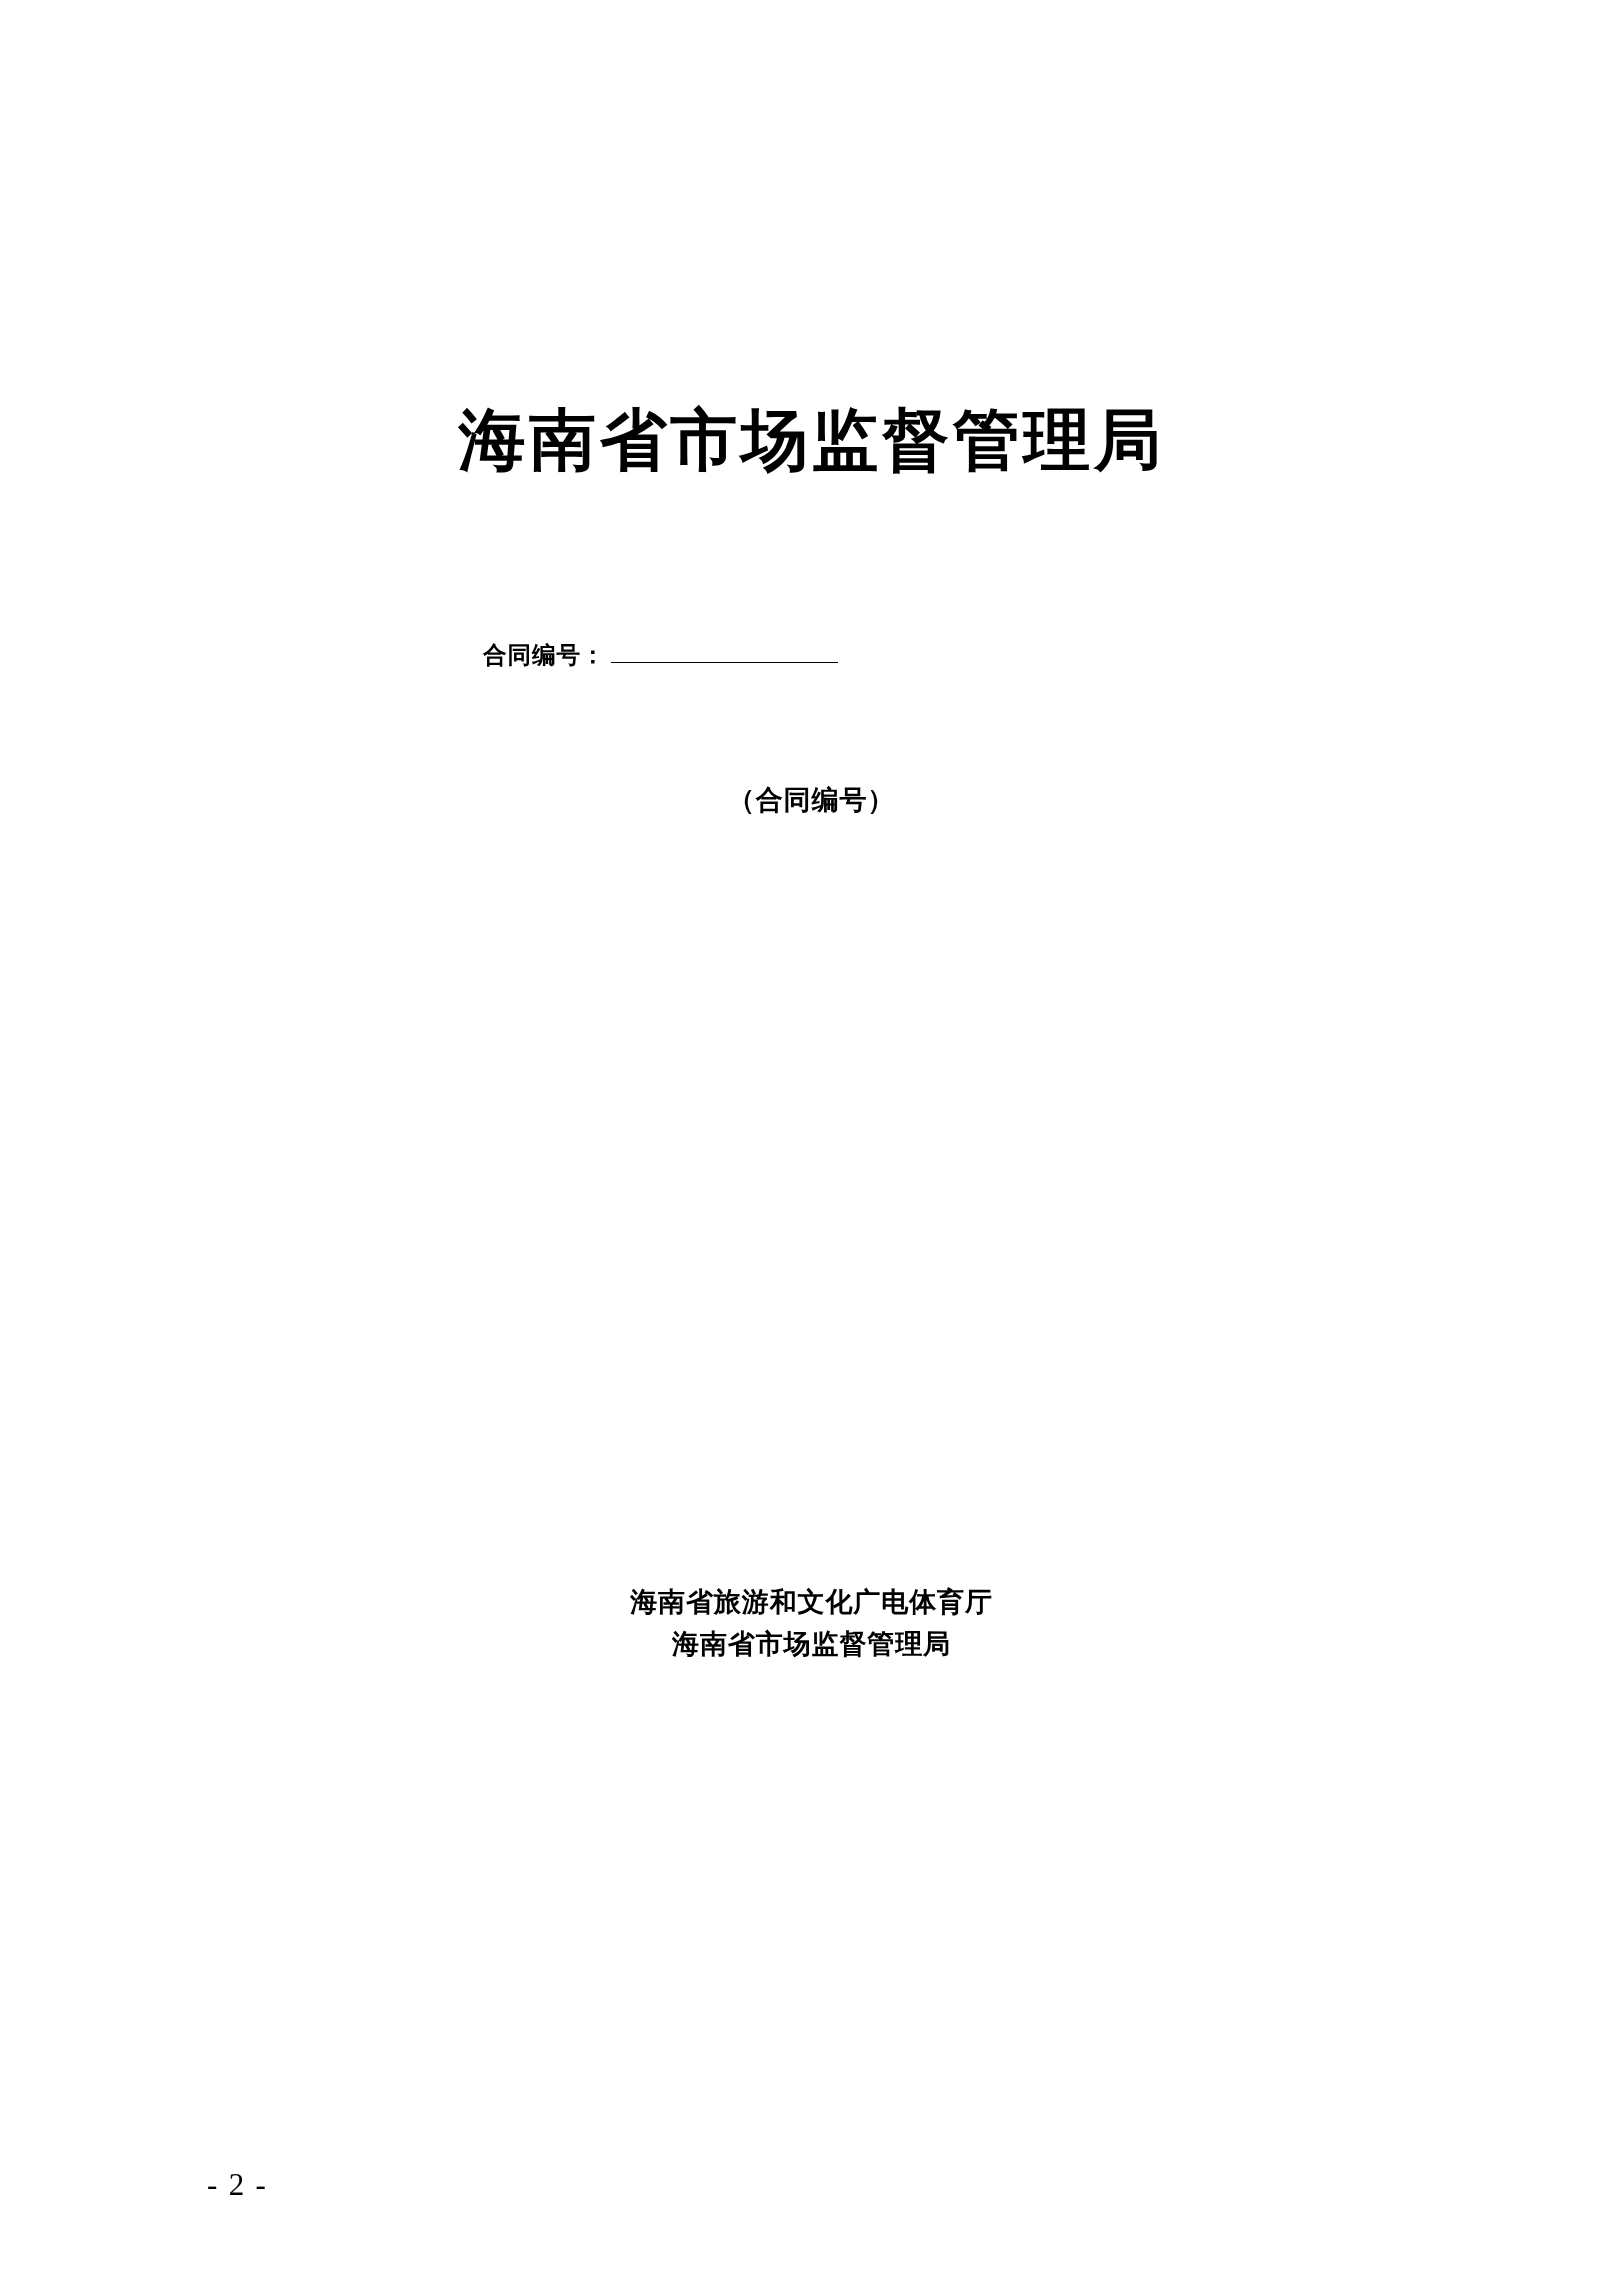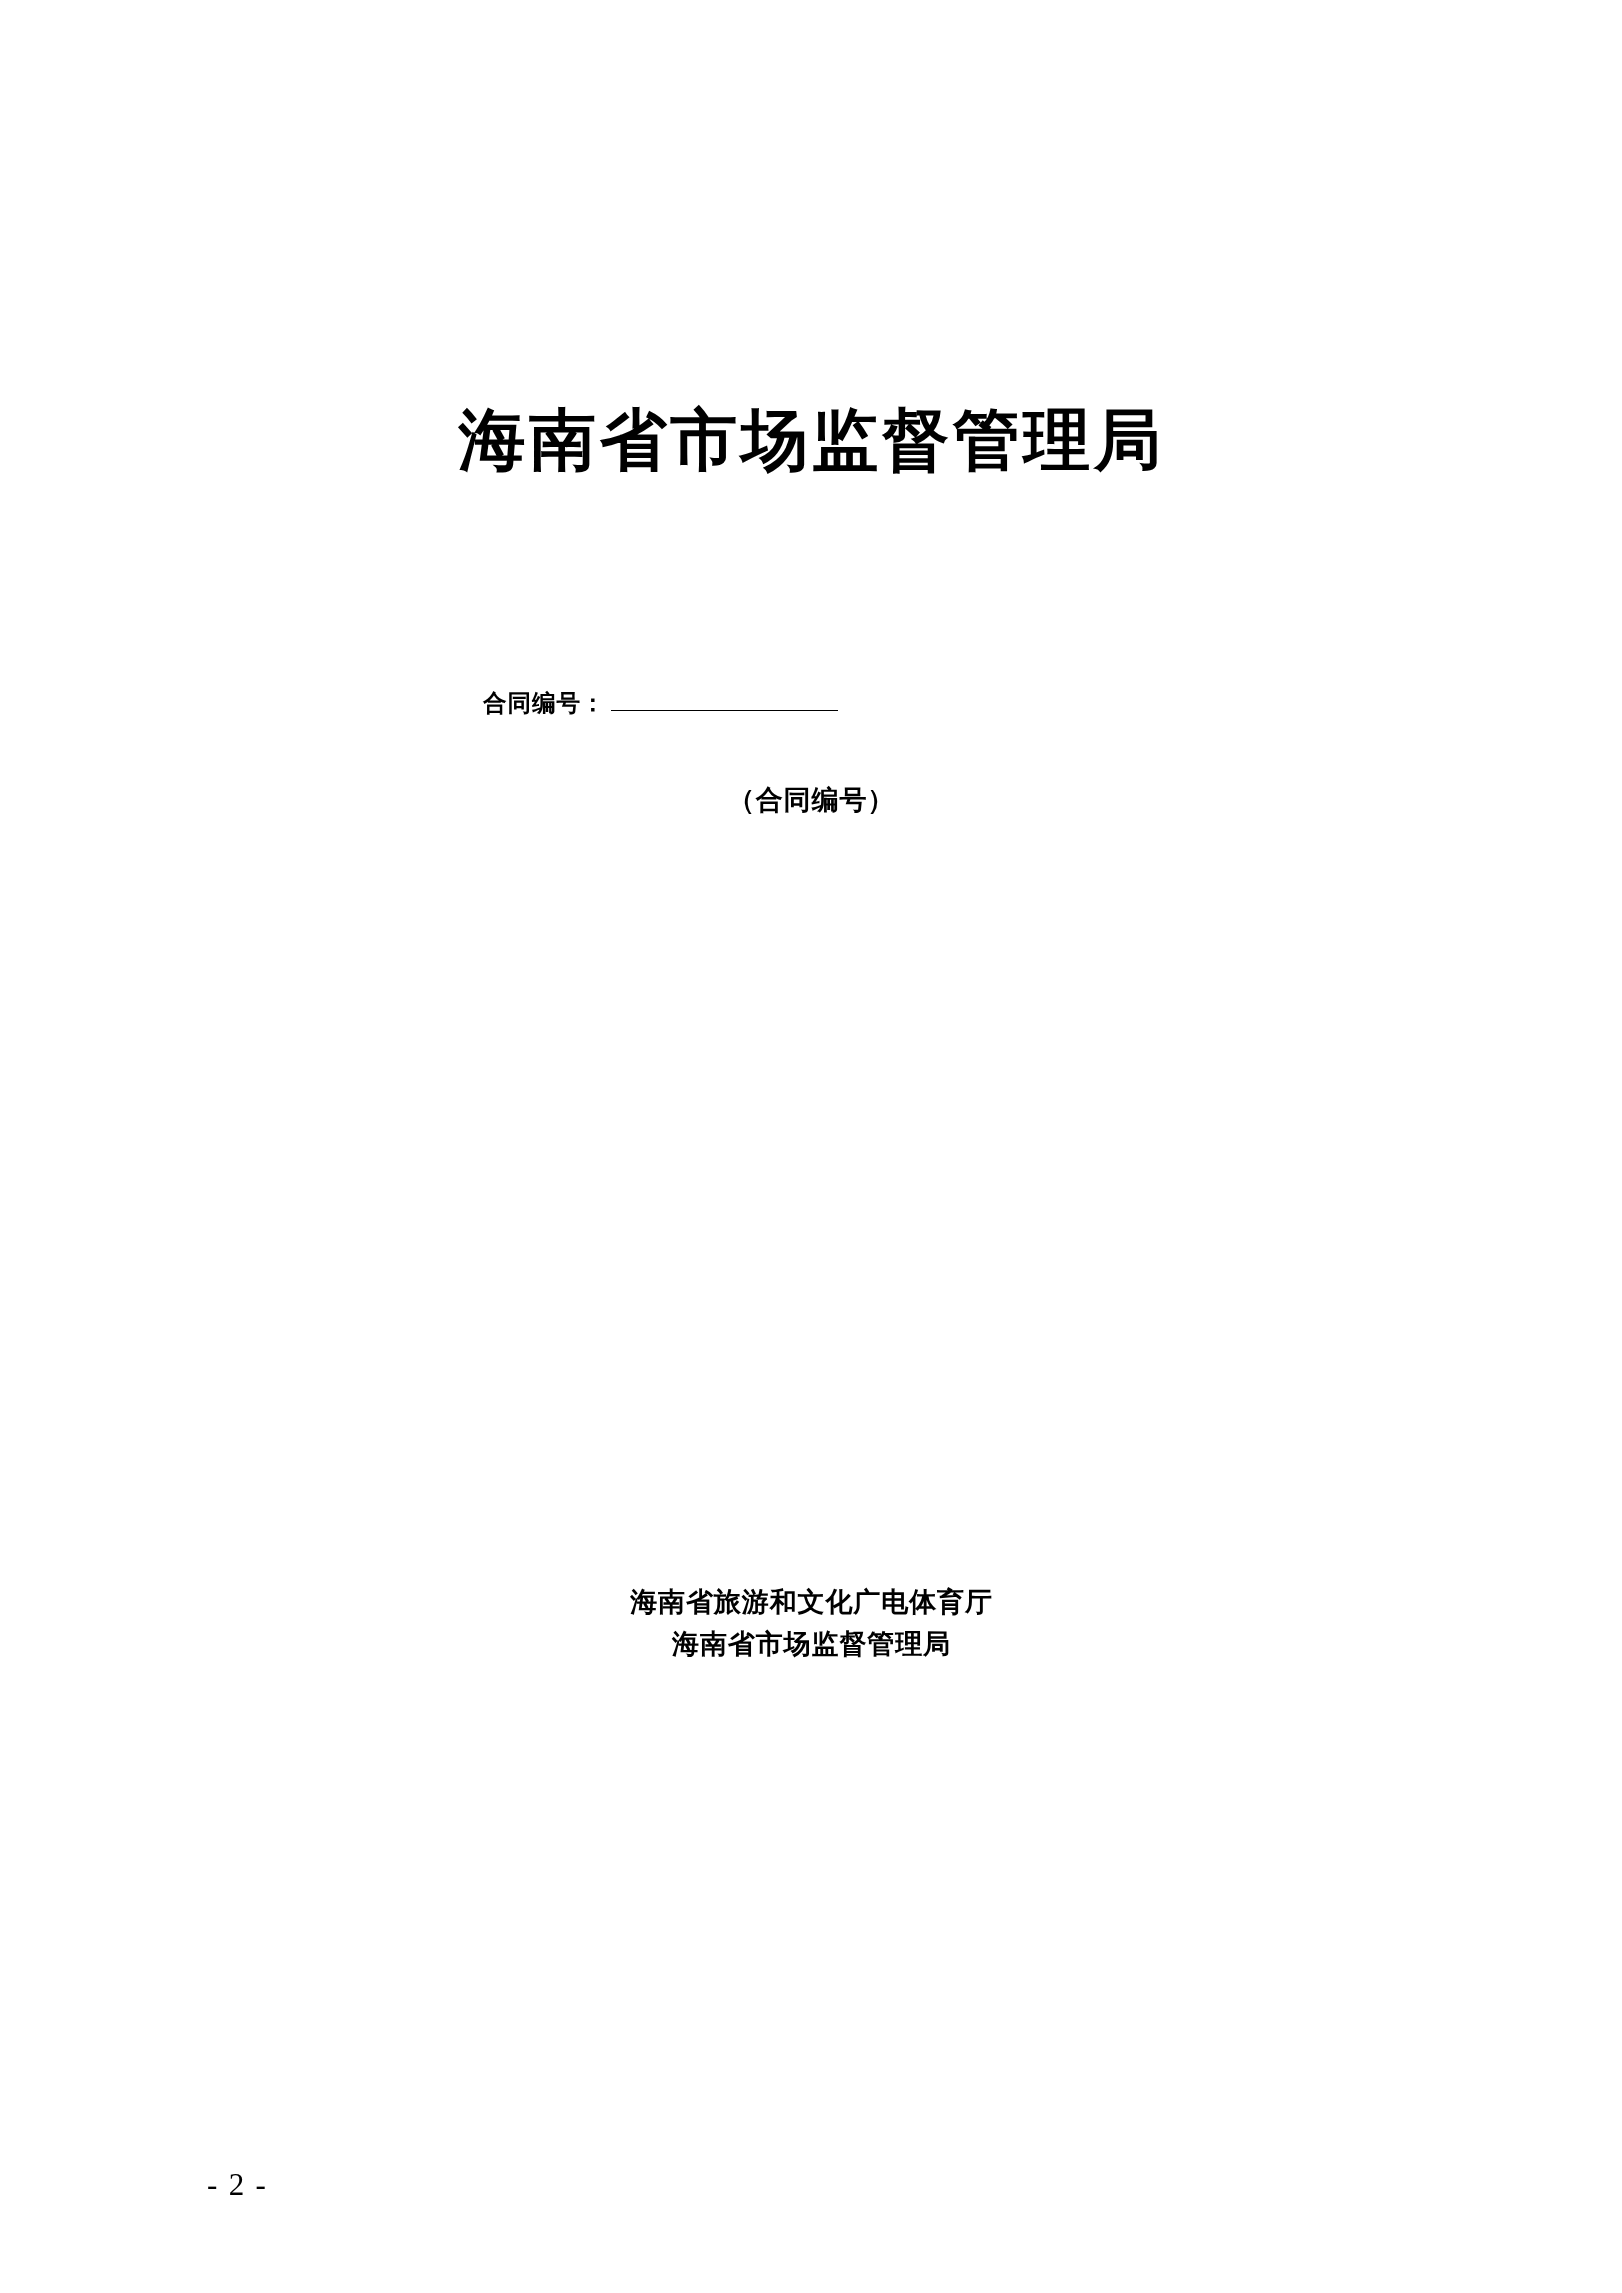--- a/index.html
+++ b/index.html
@@ -36,21 +36,20 @@
 
   .contract-number-row {
     position: absolute;
     top: 636px;
     left: 0;
     width: 1321px;
     text-align: center;
     font-size: 23.6px;
     font-weight: bold;
     letter-spacing: 0.9px;
-    margin-top: 48px;
   }
   .contract-number-row .label {
     display: inline-block;
     vertical-align: baseline;
   }
   .contract-number-row .blank {
     display: inline-block;
     width: 227px;
     border-bottom: 1.8px solid #000;
     height: 25.5px;

